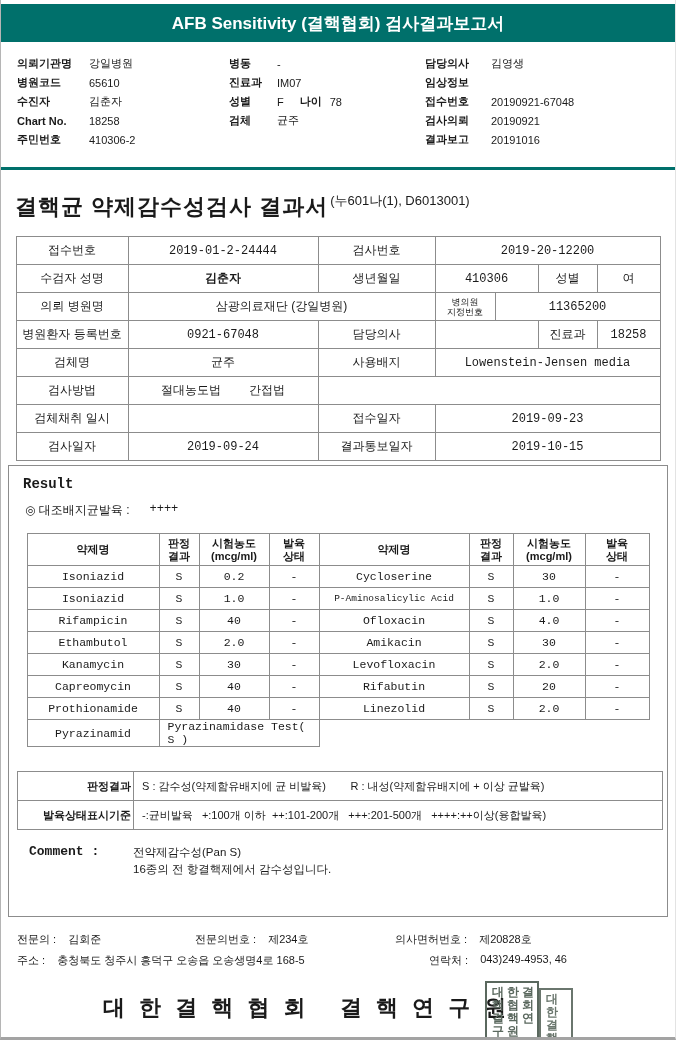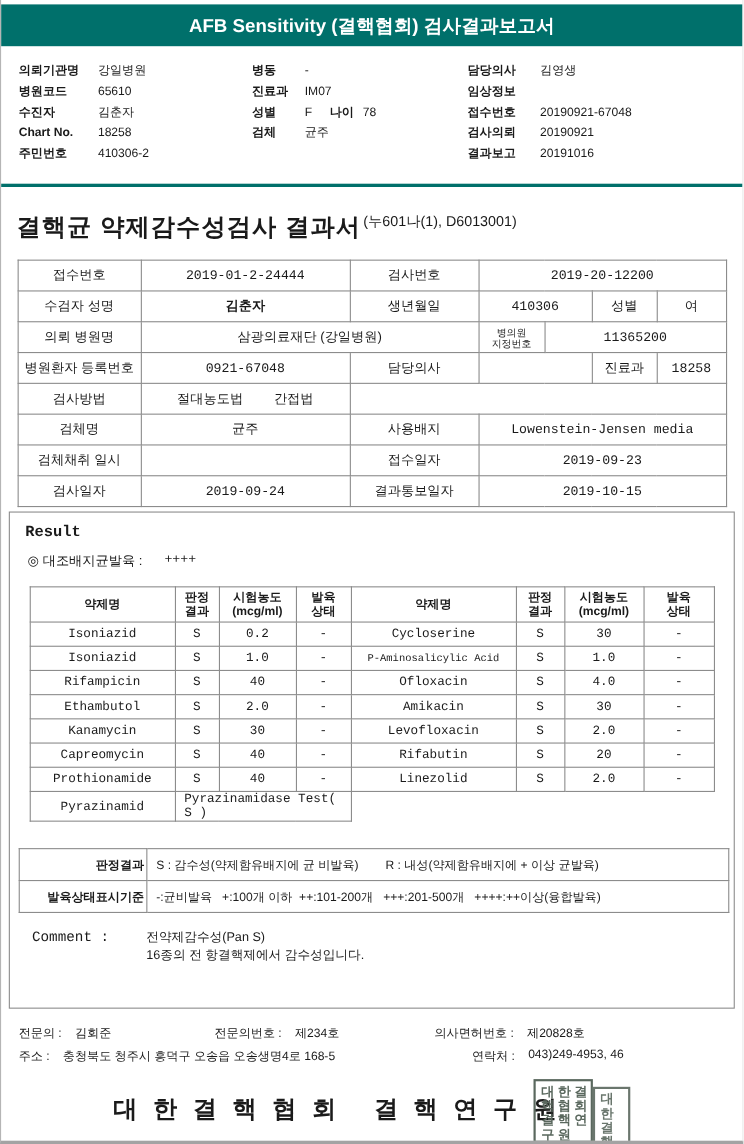--- a/index.html
+++ b/index.html
@@ -60,21 +60,21 @@
   .noborder { border:none !important; }
 
   
   .legend-table { border-collapse:collapse; margin:24px auto 0 auto; width:646px; font-size:11px; table-layout:fixed; }
   .legend-table td { border:1px solid #8c8c8c; height:29px; padding:0 8px; }
   .legend-label { width:116px; text-align:right; font-weight:bold; padding:0 2px !important; }
   .legend-text { white-space:pre; }
 
   
   .comment { display:flex; margin:14px 0 0 12px; }
-  .comment-label { font-weight:normal; font-size:13px; width:104px; flex-shrink:0; }
+  .comment-label { font-weight:bold; font-size:13px; width:104px; flex-shrink:0; }
   .comment-text { font-size:11.5px; line-height:17px; }
 
   
   .footer-info { margin:12px 0 0 16px; font-size:11px; }
   .f-line { display:flex; height:21px; align-items:center; }
   .f-pair { display:inline-flex; gap:12px; }
   .f-line1 .f-pair:nth-child(1) { width:178px; }
   .f-line2 .f-pair:nth-child(1) { width:178px; }
   .f-line2 .f-pair:nth-child(2) { width:200px; }
   .f-line3 .f-pair:nth-child(1) { width:412px; }
@@ -207,31 +207,31 @@
     </tr>
     <tr>
       <td>병원환자 등록번호</td>
       <td class="mono">0921-67048</td>
       <td>담당의사</td>
       <td colspan="2"></td>
       <td>진료과</td>
       <td class="mono">18258</td>
     </tr>
     <tr>
+      <td>검체명</td>
+      <td>균주</td>
+      <td>사용배지</td>
+      <td colspan="4" class="mono">Lowenstein-Jensen media</td>
+    </tr>
+    <tr>
       <td>검사방법</td>
       <td>
         <span>절대농도법</span><span class="gap-l">간접법</span>
       </td>
       <td colspan="5"></td>
-    </tr>
-    <tr>
-      <td>검체명</td>
-      <td>균주</td>
-      <td>사용배지</td>
-      <td colspan="4" class="mono">Lowenstein-Jensen media</td>
     </tr>
     <tr>
       <td>검체채취 일시</td>
       <td></td>
       <td>접수일자</td>
       <td colspan="4" class="mono">2019-09-23</td>
     </tr>
     <tr>
       <td>검사일자</td>
       <td class="mono">2019-09-24</td>

